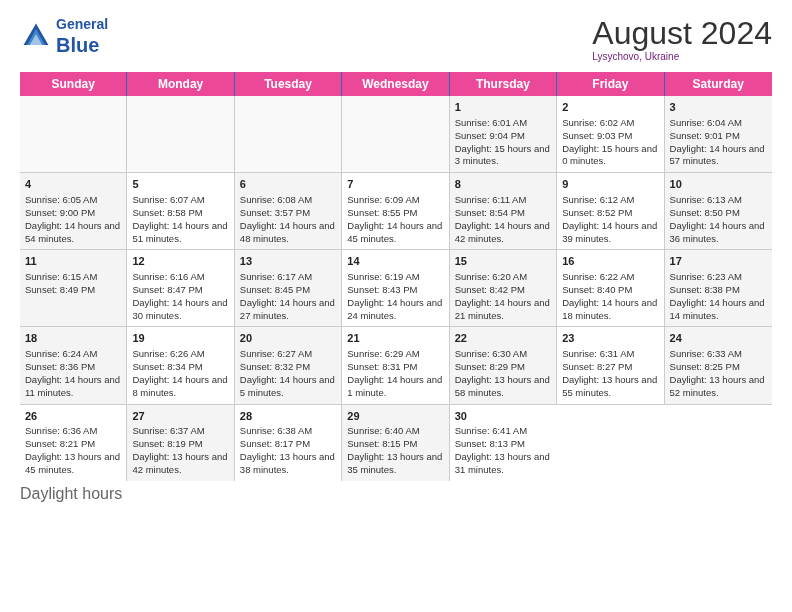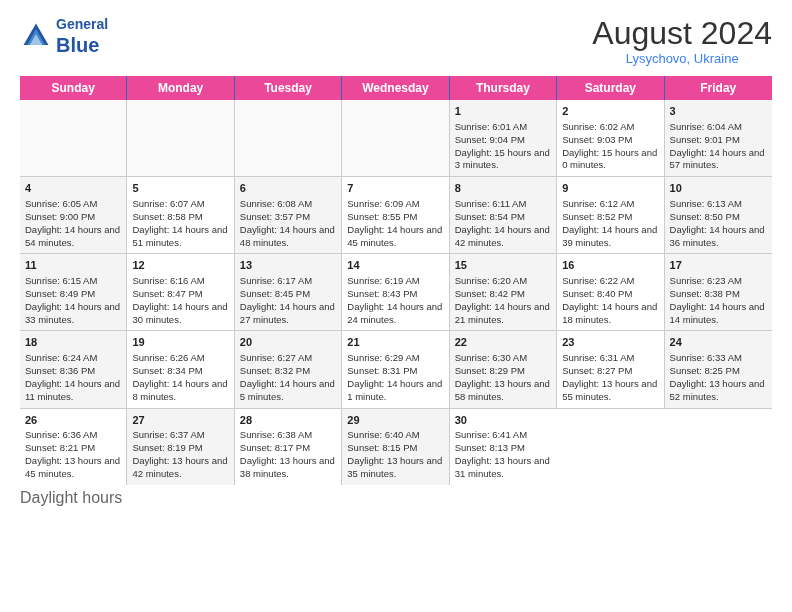--- a/index.html
+++ b/index.html
@@ -26,31 +26,31 @@
     .logo {
       display: flex;
       align-items: center;
       gap: 4px;
     }
     .logo-icon {
       width: 32px;
       height: 32px;
     }
     .title-block {
-      text-align: center;
+      text-align: left;
     }
     .month-year {
       font-size: 32px;
       font-weight: 300;
       color: #333;
       line-height: 1.1;
     }
     .location {
-      font-size: 13px;
-      color: #3b82f6;
+      font-size: 10px;
+      color: #701a75;
     }
     .calendar {
       flex: 1;
       display: flex;
       flex-direction: column;
     }
     .cal-header {
       display: grid;
       grid-template-columns: repeat(7, 1fr);
       background: #ec4899;
@@ -121,22 +121,22 @@
     </div>
   </div>
 
   <div class="calendar">
     <div class="cal-header">
       <div class="cal-header-cell">Sunday</div>
       <div class="cal-header-cell">Monday</div>
       <div class="cal-header-cell">Tuesday</div>
       <div class="cal-header-cell">Wednesday</div>
       <div class="cal-header-cell">Thursday</div>
+      <div class="cal-header-cell">Friday</div>
       <div class="cal-header-cell">Saturday</div>
-      <div class="cal-header-cell">Friday</div>
     </div>
     <div class="cal-body" id="cal-body">
     <div class="cal-row">
           <div class="cal-cell empty"></div>
           <div class="cal-cell empty"></div>
           <div class="cal-cell empty"></div>
           <div class="cal-cell empty"></div>
           <div class="cal-cell shade">
             <div class="day-num">1</div>
             <div>Sunrise: 6:01 AM</div>
@@ -198,21 +198,20 @@
             <div>Sunrise: 6:13 AM</div>
             <div>Sunset: 8:50 PM</div>
             <div>Daylight: 14 hours and 36 minutes.</div>
           </div>
         </div>
         <div class="cal-row">
           <div class="cal-cell shade">
             <div class="day-num">11</div>
             <div>Sunrise: 6:15 AM</div>
             <div>Sunset: 8:49 PM</div>
-            <div>Daylight: 14 hours and 33 minutes.</div>
           </div>
           <div class="cal-cell">
             <div class="day-num">12</div>
             <div>Sunrise: 6:16 AM</div>
             <div>Sunset: 8:47 PM</div>
             <div>Daylight: 14 hours and 30 minutes.</div>
           </div>
           <div class="cal-cell shade">
             <div class="day-num">13</div>
             <div>Sunrise: 6:17 AM</div>

